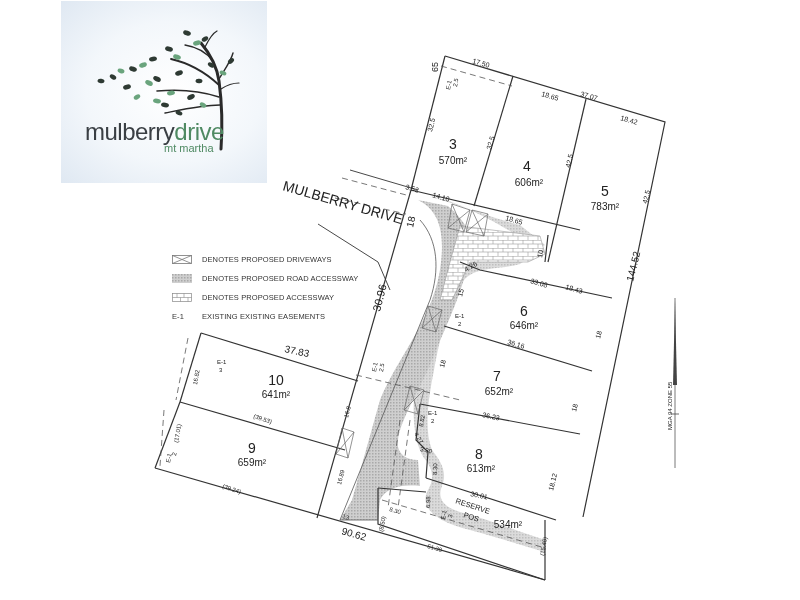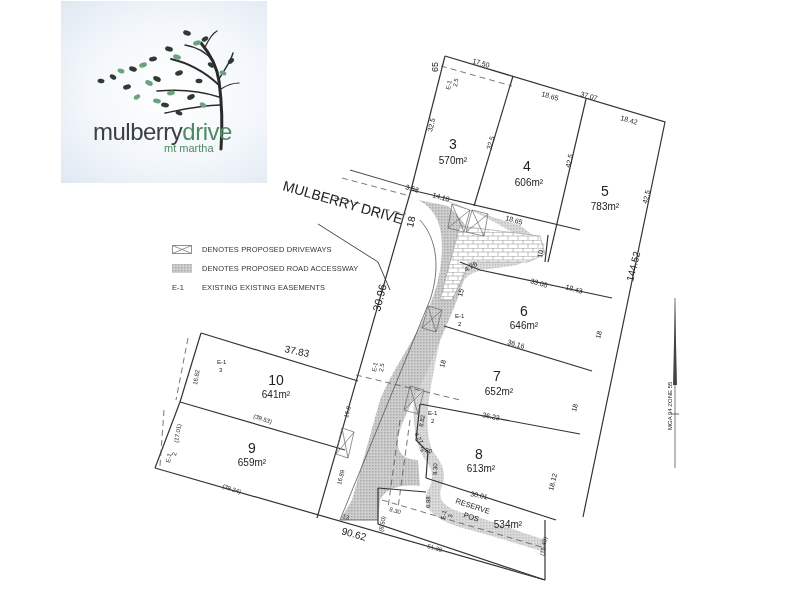--- a/index.html
+++ b/index.html
@@ -1,24 +1,24 @@
 <!DOCTYPE html>
 <html><head>
 <meta charset="utf-8">
 <style>
   html,body{margin:0;padding:0;background:#ffffff;}
   body{width:800px;height:600px;position:relative;overflow:hidden;font-family:"Liberation Sans",sans-serif;}
   .logo-box{position:absolute;left:61px;top:1px;width:206px;height:182px;
     background:radial-gradient(ellipse at 55% 50%, #ffffff 0%, #f3f7fb 55%, #dfe8f2 100%);}
-  .logo-word{position:absolute;left:32px;top:117px;font-size:24px;letter-spacing:-0.5px;color:#3a3f44;white-space:nowrap;}
+  .logo-word{position:absolute;left:24px;top:117px;font-size:24px;letter-spacing:-0.5px;color:#3a3f44;white-space:nowrap;}
   .logo-word .accent{color:#4f8a63;}
   .logo-sub{position:absolute;left:103px;top:141px;font-size:11px;color:#4f8a63;white-space:nowrap;}
   .plan{position:absolute;left:0;top:0;}
   .legend{position:absolute;left:172px;top:245px;}
-  .legend-row{display:flex;align-items:flex-start;height:19px;font-size:7.5px;color:#333;letter-spacing:0.1px;}
+  .legend-row{display:flex;align-items:flex-end;height:19px;font-size:7.5px;color:#333;letter-spacing:0.1px;}
   .legend-sym{width:20px;height:9px;margin-right:10px;box-sizing:border-box;}
   .legend-text{white-space:nowrap;}
   .legend-code{width:20px;margin-right:10px;font-size:7.5px;}
   svg text{font-family:"Liberation Sans",sans-serif;fill:#222;}
 </style>
 </head>
 <body>
 
 <div class="logo-box">
   <svg width="206" height="182" style="position:absolute;left:0;top:0;">
@@ -76,20 +76,31 @@
       </svg>
     <span class="legend-text">DENOTES PROPOSED DRIVEWAYS</span>
   </div>
   <div class="legend-row">
     <svg class="legend-sym" viewBox="0 0 20 9">
         <rect x="0" y="0" width="20" height="9" fill="url(#dots)"></rect>
       </svg>
     <span class="legend-text">DENOTES PROPOSED ROAD ACCESSWAY</span>
   </div>
   <div class="legend-row">
+    <svg class="legend-sym" viewBox="0 0 20 9">
+        <rect x="0.5" y="0.5" width="19" height="8" fill="#fff" stroke="#888" stroke-width="0.7"></rect>
+        <line x1="0.5" y1="4.5" x2="19.5" y2="4.5" stroke="#888" stroke-width="0.6"></line>
+        <line x1="5" y1="0.5" x2="5" y2="4.5" stroke="#888" stroke-width="0.6"></line>
+        <line x1="12" y1="0.5" x2="12" y2="4.5" stroke="#888" stroke-width="0.6"></line>
+        <line x1="8.5" y1="4.5" x2="8.5" y2="8.5" stroke="#888" stroke-width="0.6"></line>
+        <line x1="16" y1="4.5" x2="16" y2="8.5" stroke="#888" stroke-width="0.6"></line>
+      </svg>
+    <span class="legend-text">DENOTES PROPOSED ACCESSWAY</span>
+  </div>
+  <div class="legend-row">
     <span class="legend-code">E-1</span>
     <span class="legend-text">EXISTING EXISTING EASEMENTS</span>
   </div>
 </div>
 
 <svg class="plan" width="800" height="600" viewBox="0 0 800 600">
   <defs>
     <pattern id="dots" width="3" height="3" patternUnits="userSpaceOnUse">
       <rect width="3" height="3" fill="#cfcfcf"></rect>
       <rect width="1.5" height="1.5" fill="#a9a9a9"></rect>

